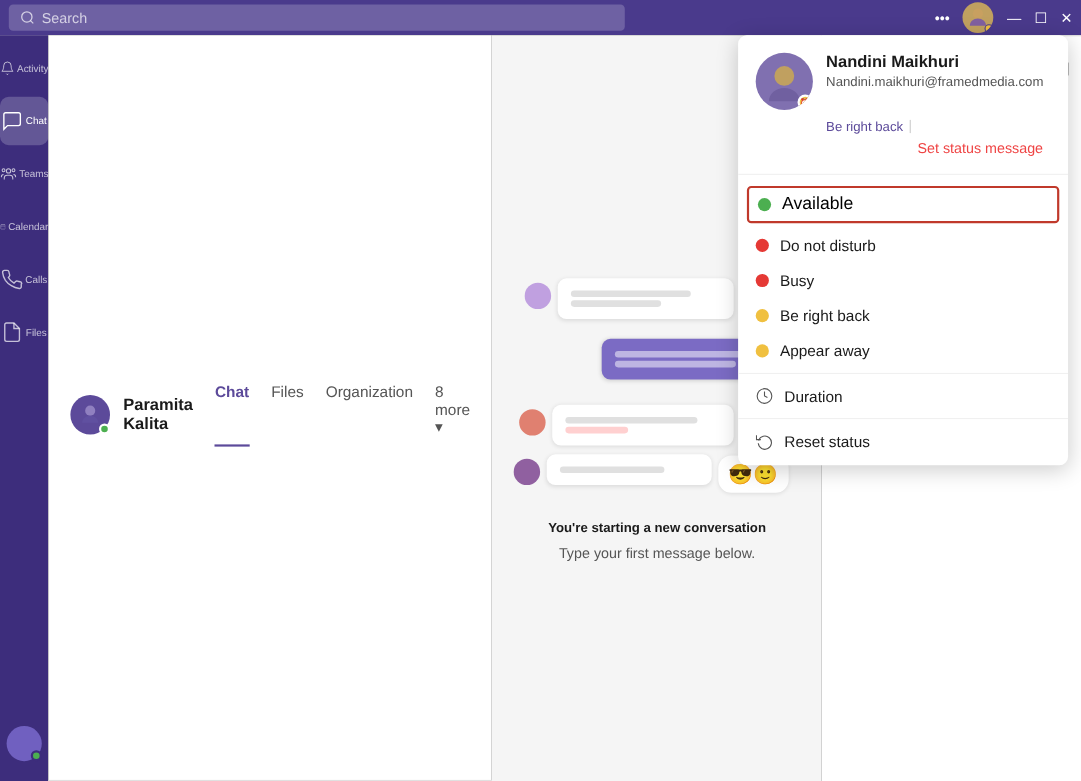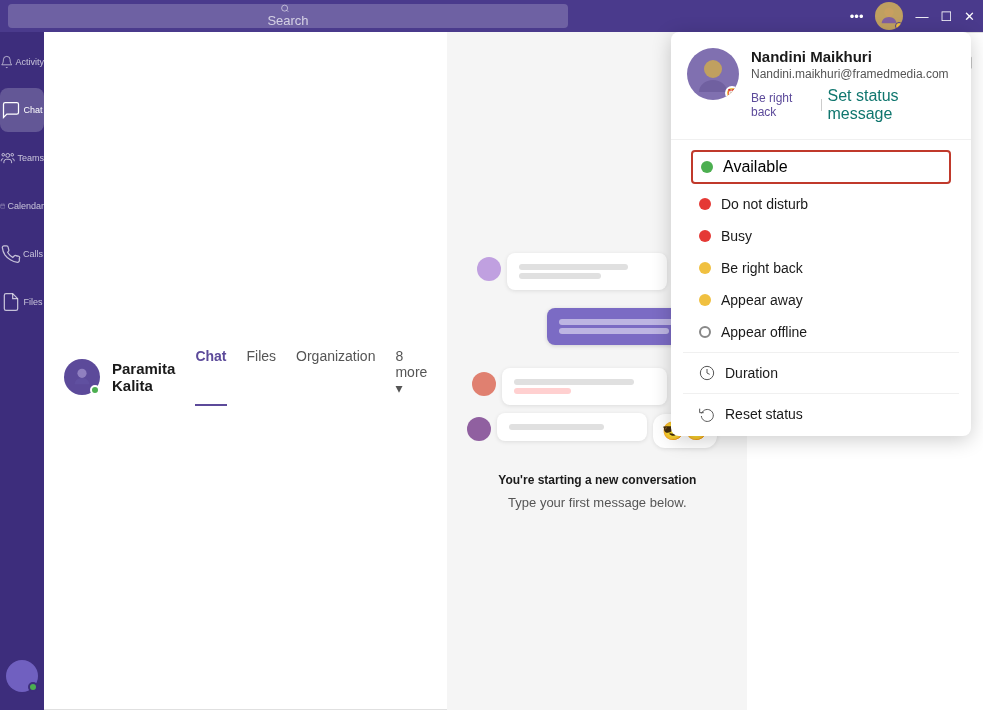--- a/index.html
+++ b/index.html
@@ -140,23 +140,23 @@
       position: absolute; bottom: 0; right: 0; width: 14px; height: 14px;
       border-radius: 50%; background: #f0c040; border: 2px solid white;
       display: flex; align-items: center; justify-content: center; font-size: 7px;
     }
     .dropdown-user-info { flex: 1; }
     .dropdown-name { font-weight: 700; font-size: 15px; color: #1a1a1a; }
     .dropdown-email { font-size: 12px; color: #555; margin-top: 2px; }
     .dropdown-status-row { display: flex; align-items: center; gap: 6px; margin-top: 6px; }
     .dropdown-current-status { font-size: 12px; color: #5c4a9a; cursor: pointer; }
     .dropdown-divider { width: 1px; height: 12px; background: #ccc; }
-    .dropdown-set-status { font-size: 16px; color: #0f766e; cursor: pointer; }
-
-    .dropdown-menu { padding: 6px 12px; }
+    .dropdown-set-status { font-size: 13px; color: #ef4444; cursor: pointer; margin-top: 40px; }
+
+    .dropdown-menu { padding: 6px 0; }
     .menu-item {
       display: flex;
       align-items: center;
       gap: 10px;
       padding: 8px 16px;
       cursor: pointer;
       font-size: 14px;
       color: #1a1a1a;
     }
     .status-circle {
@@ -172,21 +172,20 @@
 
     
     .search-container {
       display: flex;
       align-items: center;
       background: rgba(255,255,255,0.2);
       border-radius: 4px;
       padding: 0 10px;
       width: 560px;
       height: 24px;
-      flex-direction: column;
     }
     .search-text { color: rgba(255,255,255,0.7); font-size: 13px; }
   </style>
 </head>
 <body>
 
 <div class="titlebar">
   <div class="titlebar-left">
     <div class="search-container">
       <svg width="14" height="14" viewBox="0 0 24 24" fill="none" stroke="rgba(255,255,255,0.7)" stroke-width="2" style="margin-right:6px">
@@ -429,24 +428,20 @@
     <div class="menu-item">
       <div class="status-circle status-yellow"></div>
       <span>Be right back</span>
     </div>
 
     <div class="menu-item">
       <div class="status-circle status-yellow"></div>
       <span>Appear away</span>
     </div>
 
-    <div class="menu-item">
-      <div class="status-grey"></div>
-      <span>Appear offline</span>
-    </div>
 
     <div class="menu-divider"></div>
 
     <div class="menu-item">
       <svg class="menu-item-icon" viewBox="0 0 24 24" fill="none" stroke="#555" stroke-width="1.5">
           <circle cx="12" cy="12" r="10"></circle>
           <polyline points="12 6 12 12 16 14"></polyline>
         </svg>
       <span>Duration</span>
     </div>

